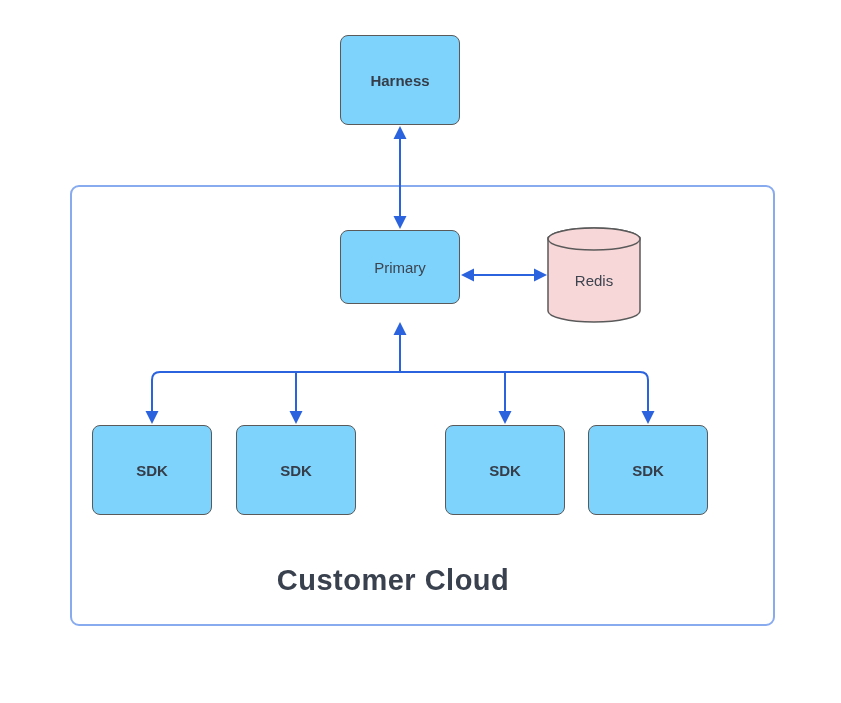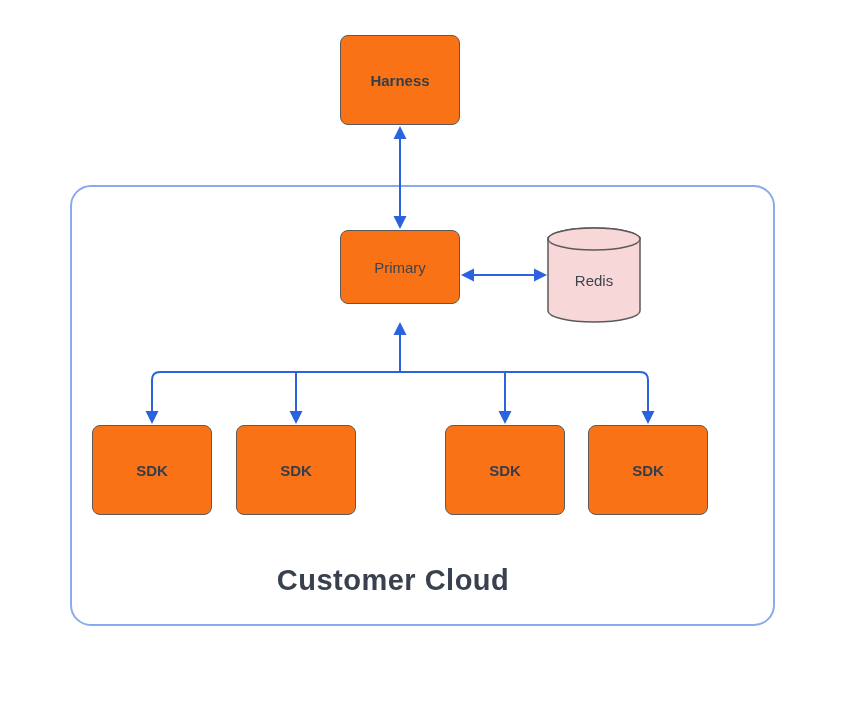--- a/index.html
+++ b/index.html
@@ -24,40 +24,40 @@
     pointer-events: none;
     z-index: 3;
   }
   .container-box {
     position: absolute;
     left: 70px;
     top: 185px;
     width: 705px;
     height: 441px;
     border: 2px solid #88abf0;
-    border-radius: 21px;
+    border-radius: 9px;
     box-sizing: border-box;
     background: #ffffff;
     z-index: 1;
   }
   .container-title {
     position: absolute;
     left: 321px;
     top: 393px;
     transform: translate(-50%, -50%);
     font-size: 29px;
     font-weight: bold;
     color: #39404e;
     white-space: nowrap;
     letter-spacing: 0.5px;
   }
   .node {
     position: absolute;
     box-sizing: border-box;
-    background: #f97316;
+    background: #7dd3fc;
     border: 1.5px solid #5a5a5a;
     border-radius: 8px;
     display: flex;
     align-items: center;
     justify-content: center;
     font-size: 15px;
     color: #3d4450;
     z-index: 2;
   }
   .node.bold { font-weight: bold; color: #363d49; }

